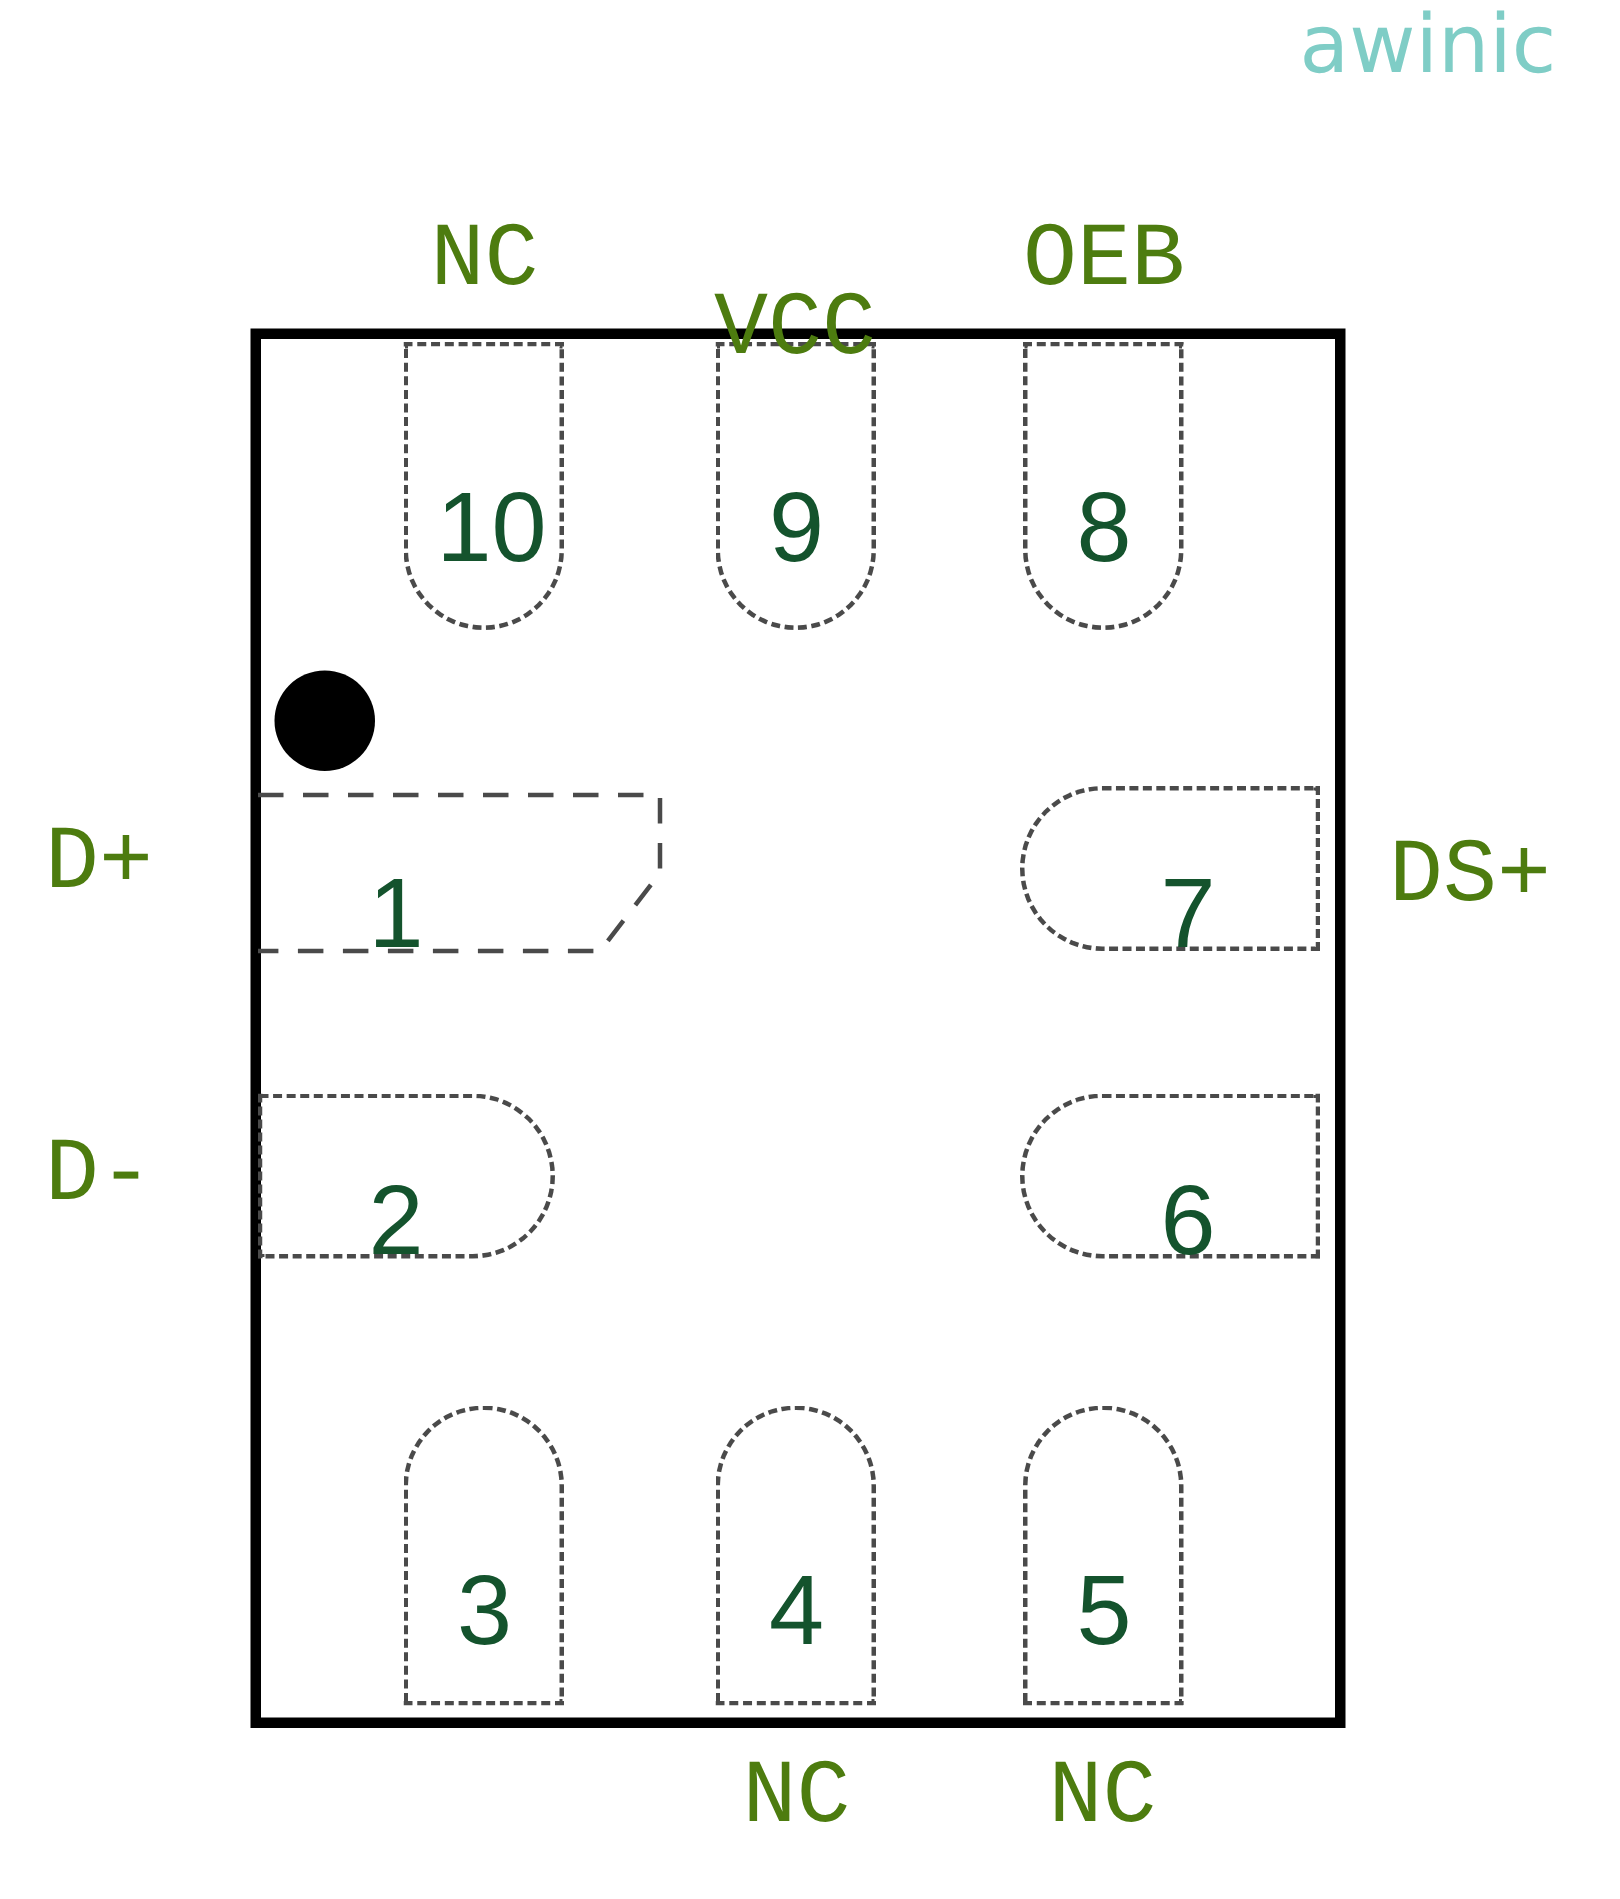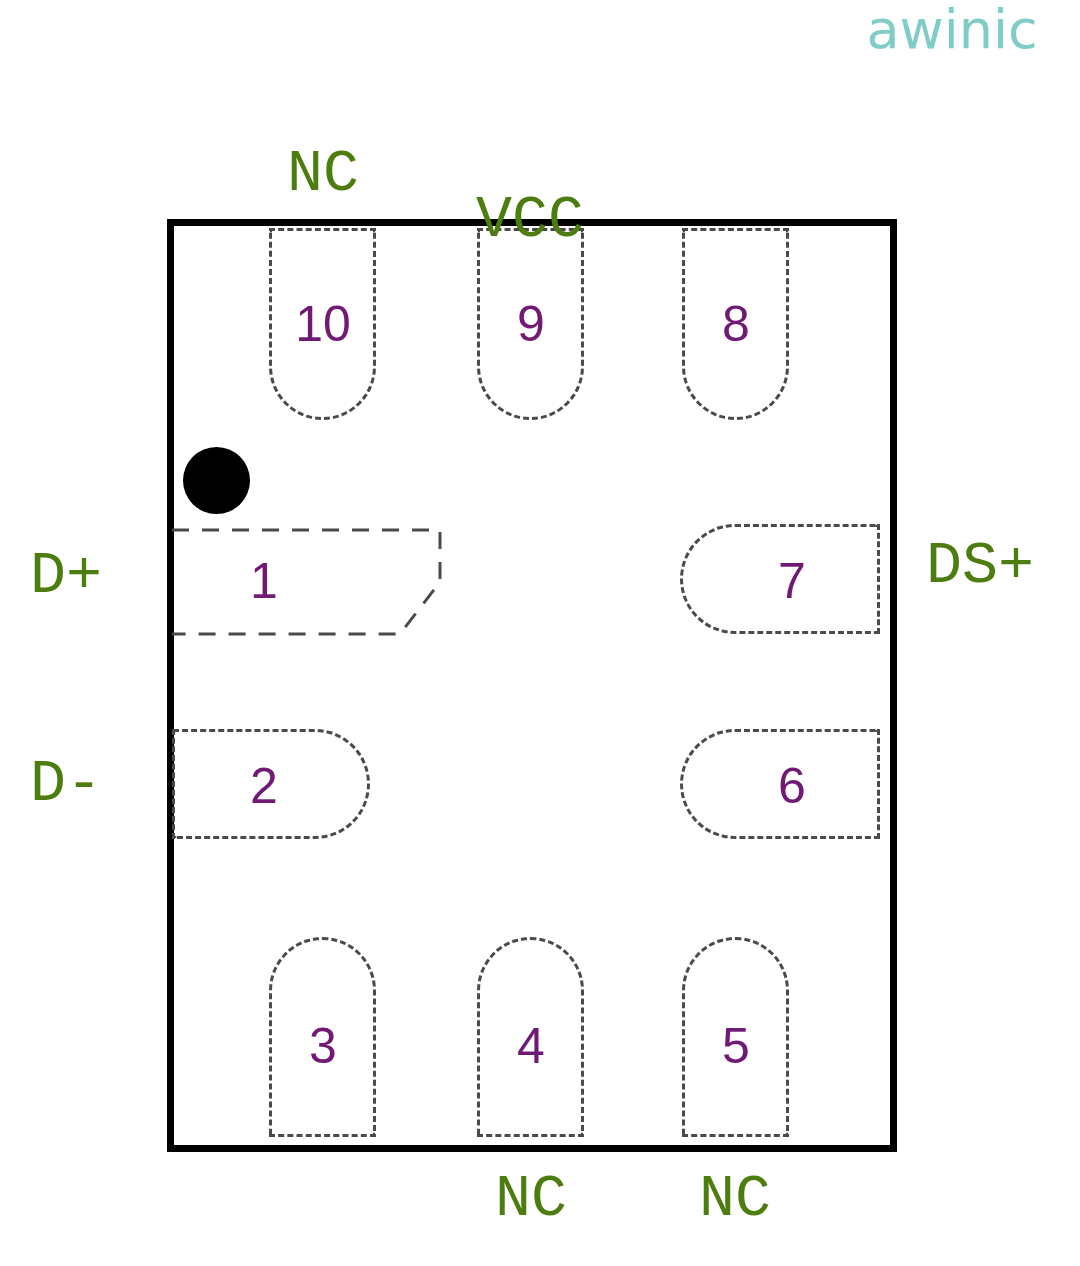--- a/index.html
+++ b/index.html
@@ -70,24 +70,25 @@
   
   .pad {
     position: absolute;
     border: 3px dashed #4a4a4a;
     box-sizing: border-box;
     background: transparent;
   }
   .pad-num {
     position: absolute;
     font-family: "Liberation Sans", sans-serif;
-    font-size: 50px;
+    font-size: 66px;
     line-height: 62px;
-    color: #701a75;
+    color: #14532d;
     white-space: nowrap;
+    margin-top: 27px;
   }
 
   
   .pad-v-top {
     border-radius: 0 0 58px 58px;
   }
   .pad-v-bot {
     border-radius: 58px 58px 0 0;
   }
   
@@ -141,39 +142,40 @@
   <div class="pad-num" style="left:291px; top:293px; width:64px; text-align:center;">10</div>
 
   <div class="pad pad-v-top" style="left:477px; top:228px; width:107px; height:192px;"></div>
   <div class="pad-num" style="left:499px; top:293px; width:64px; text-align:center;">9</div>
 
   <div class="pad pad-v-top" style="left:682px; top:228px; width:107px; height:192px;"></div>
   <div class="pad-num" style="left:704px; top:293px; width:64px; text-align:center;">8</div>
 
   <div class="sig-label" style="left:262px; top:143px; width:122px; text-align:center;">NC</div>
   <div class="sig-label" style="left:468px; top:143px; width:124px; text-align:center;margin-top:46px;">VCC</div>
+  <div class="sig-label" style="left:672px; top:143px; width:128px; text-align:center;">OEB</div>
 
   <svg id="pad-1-svg" viewBox="0 0 272 124" preserveAspectRatio="none">
     <path d="M 2 10 L 252 10 L 270 10 L 270 62 L 230 114 L 2 114"></path>
   </svg>
   <div class="pad-num" style="left:232px; top:550px; width:64px; text-align:center;">1</div>
 
   <div class="pad pad-h-left" style="left:172px; top:729px; width:198px; height:110px;"></div>
   <div class="pad-num" style="left:232px; top:755px; width:64px; text-align:center;">2</div>
 
   <div class="sig-label" style="left:30px; top:545px;">D+</div>
   <div class="sig-label" style="left:30px; top:753px;">D-</div>
 
   <div class="pad pad-h-right" style="left:680px; top:524px; width:200px; height:110px;"></div>
   <div class="pad-num" style="left:760px; top:550px; width:64px; text-align:center;">7</div>
 
   <div class="pad pad-h-right" style="left:680px; top:729px; width:200px; height:110px;"></div>
   <div class="pad-num" style="left:760px; top:755px; width:64px; text-align:center;">6</div>
 
-  <div class="sig-label" style="left:926px; top:535px;">DS+</div>
+  <div class="sig-label" style="left:926px; top:554px;">DS+</div>
 
   <div class="pad pad-v-bot" style="left:269px; top:937px; width:107px; height:200px;"></div>
   <div class="pad-num" style="left:291px; top:1015px; width:64px; text-align:center;">3</div>
 
   <div class="pad pad-v-bot" style="left:477px; top:937px; width:107px; height:200px;"></div>
   <div class="pad-num" style="left:499px; top:1015px; width:64px; text-align:center;">4</div>
 
   <div class="pad pad-v-bot" style="left:682px; top:937px; width:107px; height:200px;"></div>
   <div class="pad-num" style="left:704px; top:1015px; width:64px; text-align:center;">5</div>
 

